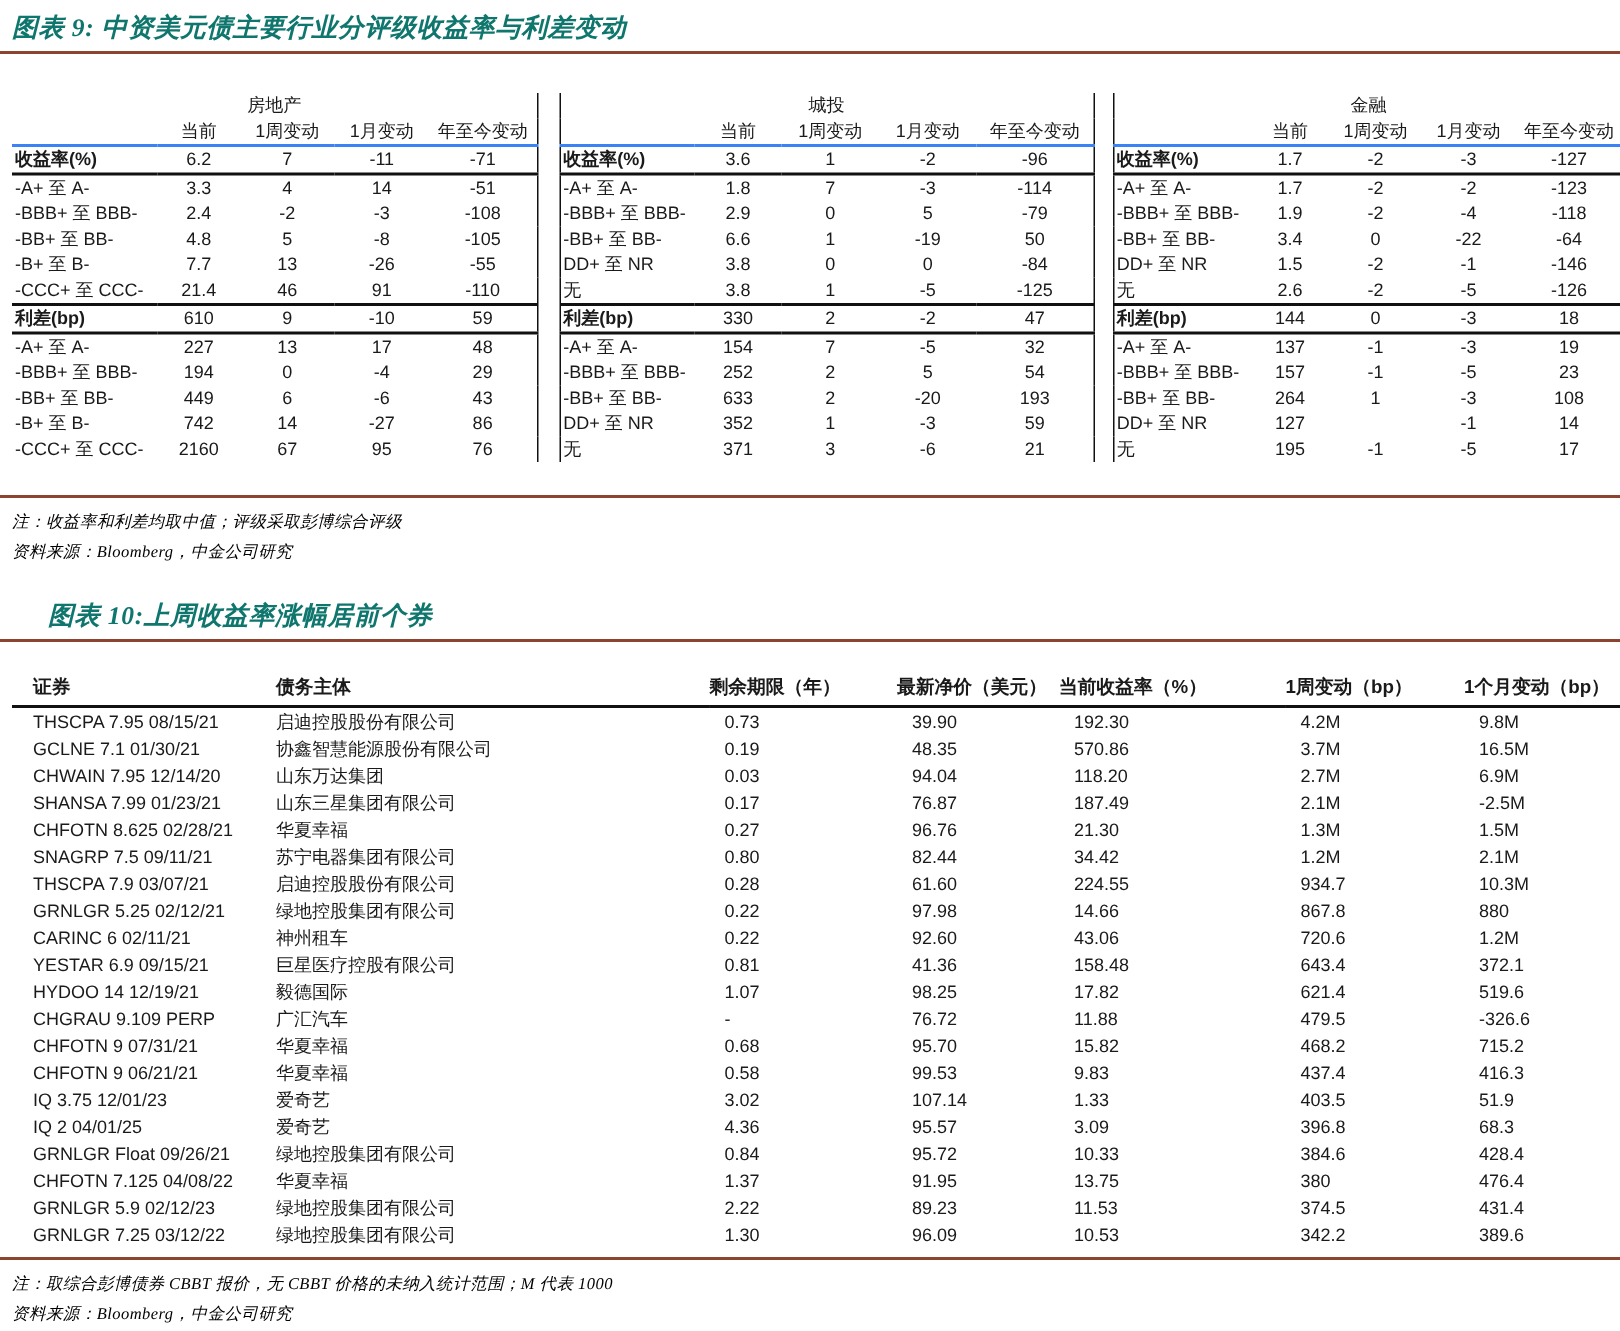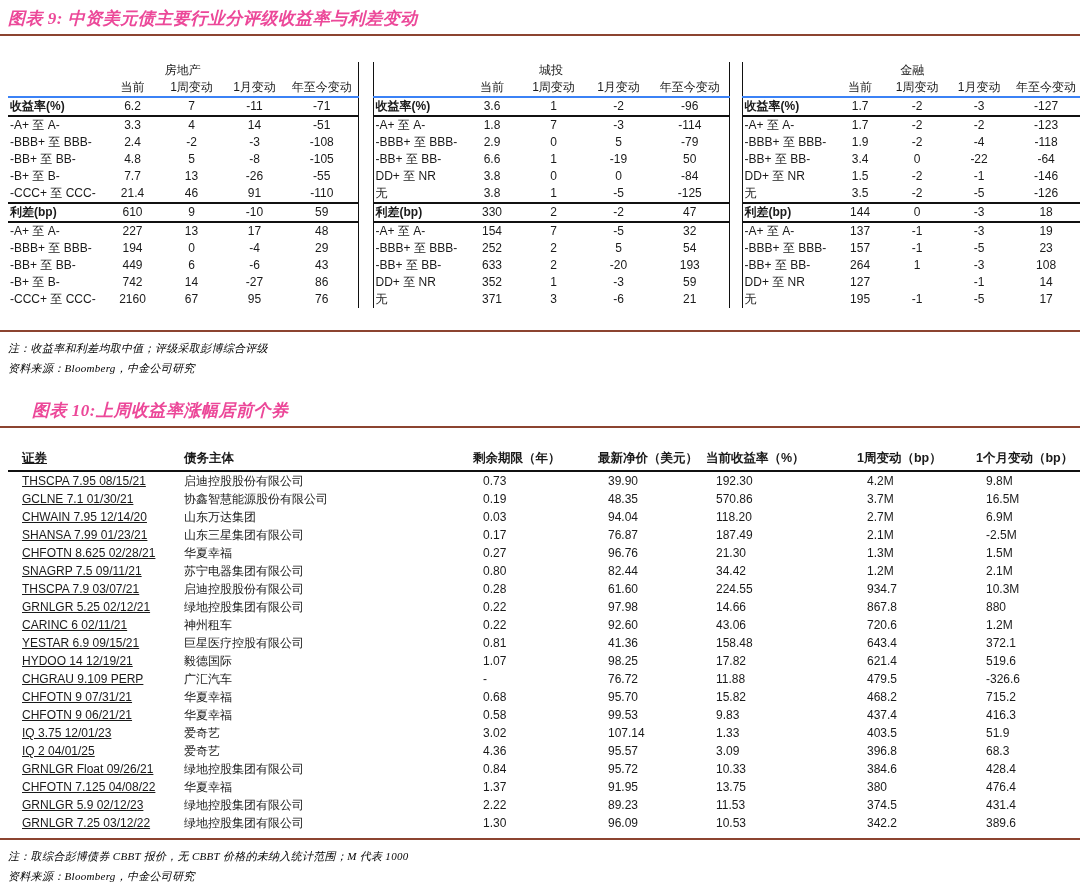--- a/index.html
+++ b/index.html
@@ -1,21 +1,21 @@
 <!DOCTYPE html>
 <html><head>
 <meta charset="utf-8">
 <style>
   html,body{margin:0;padding:0;background:#fff;}
   body{width:1080px;height:887px;font-family:"Liberation Sans",sans-serif;color:#1a1a1a;overflow:hidden;}
   .page{width:1080px;height:887px;position:relative;background:#fff;}
 
   
   .fig-title{font-family:"Liberation Serif",serif;font-style:italic;font-weight:bold;
-             font-size:17px;color:#ec4899;padding:7px 0 4px 8px;letter-spacing:.5px;}
+             font-size:17px;color:#0f766e;padding:7px 0 4px 8px;letter-spacing:.5px;}
   .rule{height:2px;background:#8c4430;width:100%;}
   .note-block{padding:6px 0 0 8px;}
   .note-line{font-family:"Liberation Serif",serif;font-style:italic;font-size:11px;
              color:#000000;line-height:20px;letter-spacing:.3px;}
 
   
   .panels{display:flex;align-items:flex-start;padding:26px 0 0 8px;}
   table.panel{border-collapse:collapse;table-layout:fixed;font-size:12px;}
   table.panel td,table.panel th{padding:0 2px;height:17px;line-height:17px;
         white-space:nowrap;overflow:hidden;font-weight:normal;}
@@ -33,21 +33,21 @@
   
   table.bonds{border-collapse:collapse;table-layout:fixed;font-size:12px;
               margin:22px 8px 0 8px;width:1064px;}
   table.bonds th{font-size:12.5px;font-weight:bold;text-align:left;
               border-bottom:2px solid #111;padding:0 2px 3px 0;white-space:nowrap;}
   table.bonds td{height:18px;line-height:18px;padding:0 2px 0 0;white-space:nowrap;overflow:hidden;}
   table.bonds .c0{width:160px;} table.bonds .c1{width:287px;}
   table.bonds .c2{width:123px;} table.bonds .c3{width:106px;}
   table.bonds .c4{width:149px;margin-left:34px;} table.bonds .c5{width:117px;}
   table.bonds .c6{width:122px;}
-  table.bonds th.c0, table.bonds td.c0{padding-left:14px;text-decoration:underline;}
+  table.bonds th.c0, table.bonds td.c0{padding-left:14px;}
   table.bonds td.c2,table.bonds td.c3,table.bonds td.c4,
   table.bonds td.c5,table.bonds td.c6{padding-left:10px;}
   .rule-after-table{margin-top:6px;}
   .rule-mid{margin-top:22px;}
   .fig10-title{margin-top:14px;padding-left:32px;}
 </style>
 </head>
 <body>
 
 <div class="page">
@@ -353,21 +353,21 @@
           <tr class="data-row">
             <td class="lbl">DD+ 至 NR</td>
             <td class="num">1.5</td>
             <td class="num">-2</td>
             <td class="num">-1</td>
             <td class="num">-146</td>
           </tr>
 
           <tr class="data-row">
             <td class="lbl">无</td>
-            <td class="num">3.5</td>
+            <td class="num">2.6</td>
             <td class="num">-2</td>
             <td class="num">-5</td>
             <td class="num">-126</td>
           </tr>
 
         <tr class="group-row">
           <td class="lbl">利差(bp)</td>
           <td class="num">144</td>
           <td class="num">0</td>
           <td class="num">-3</td>

